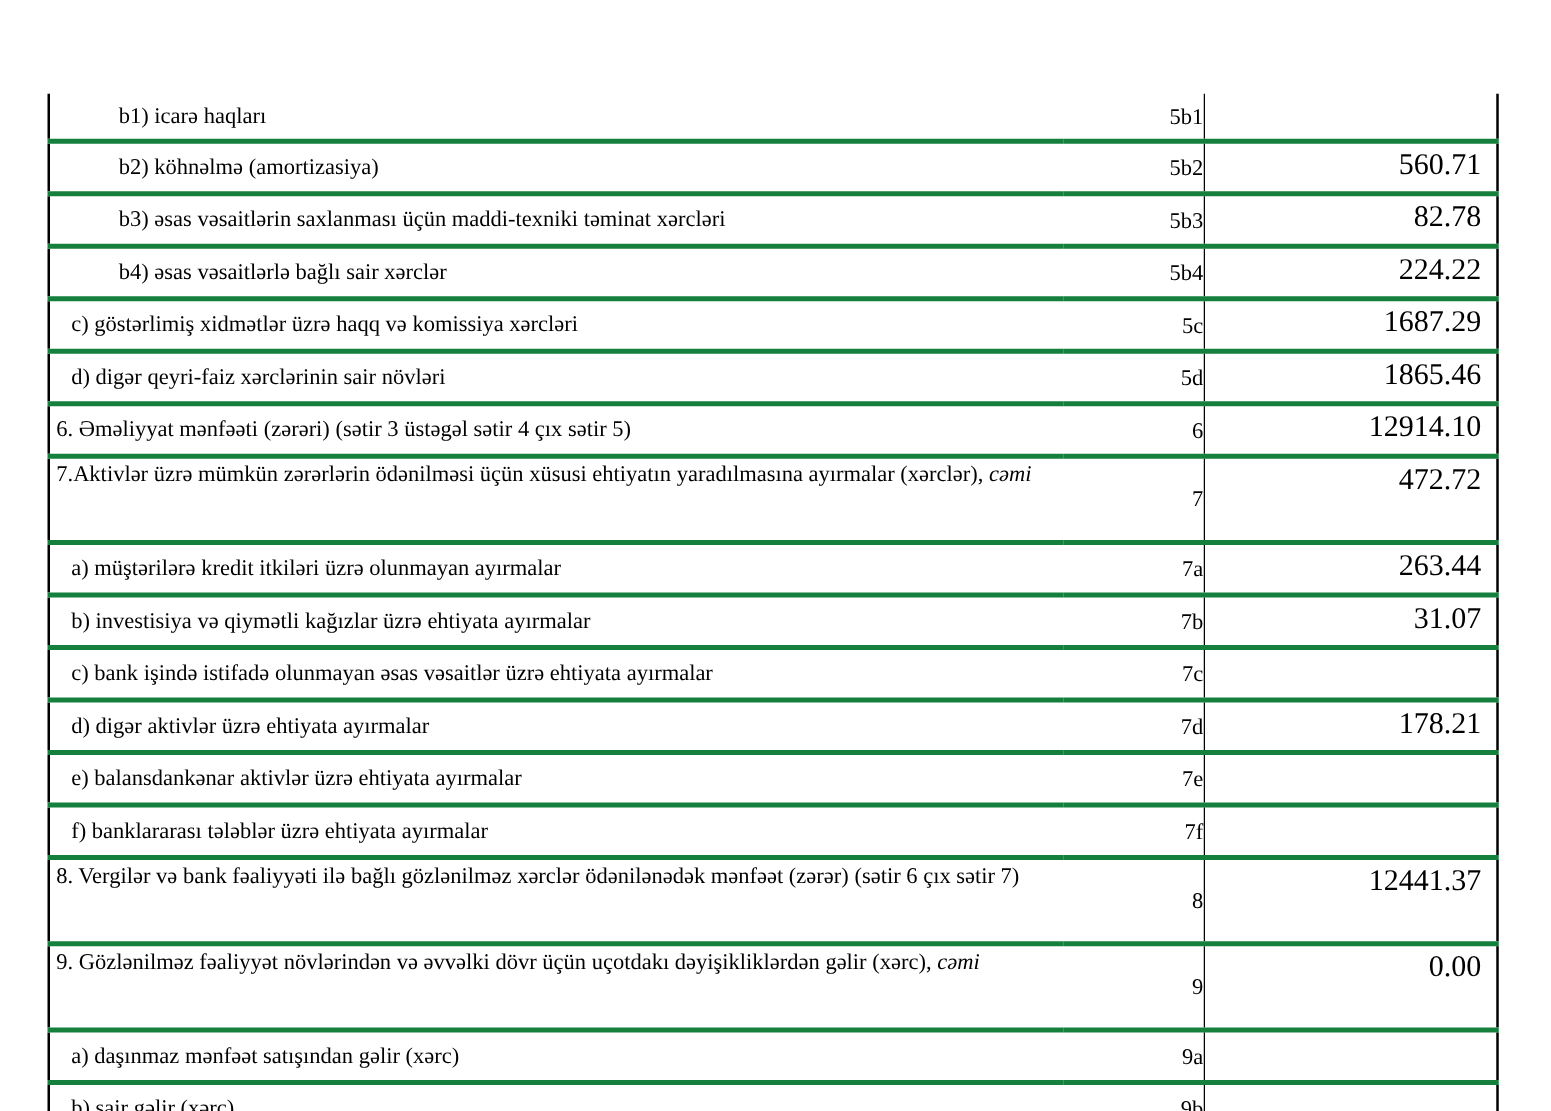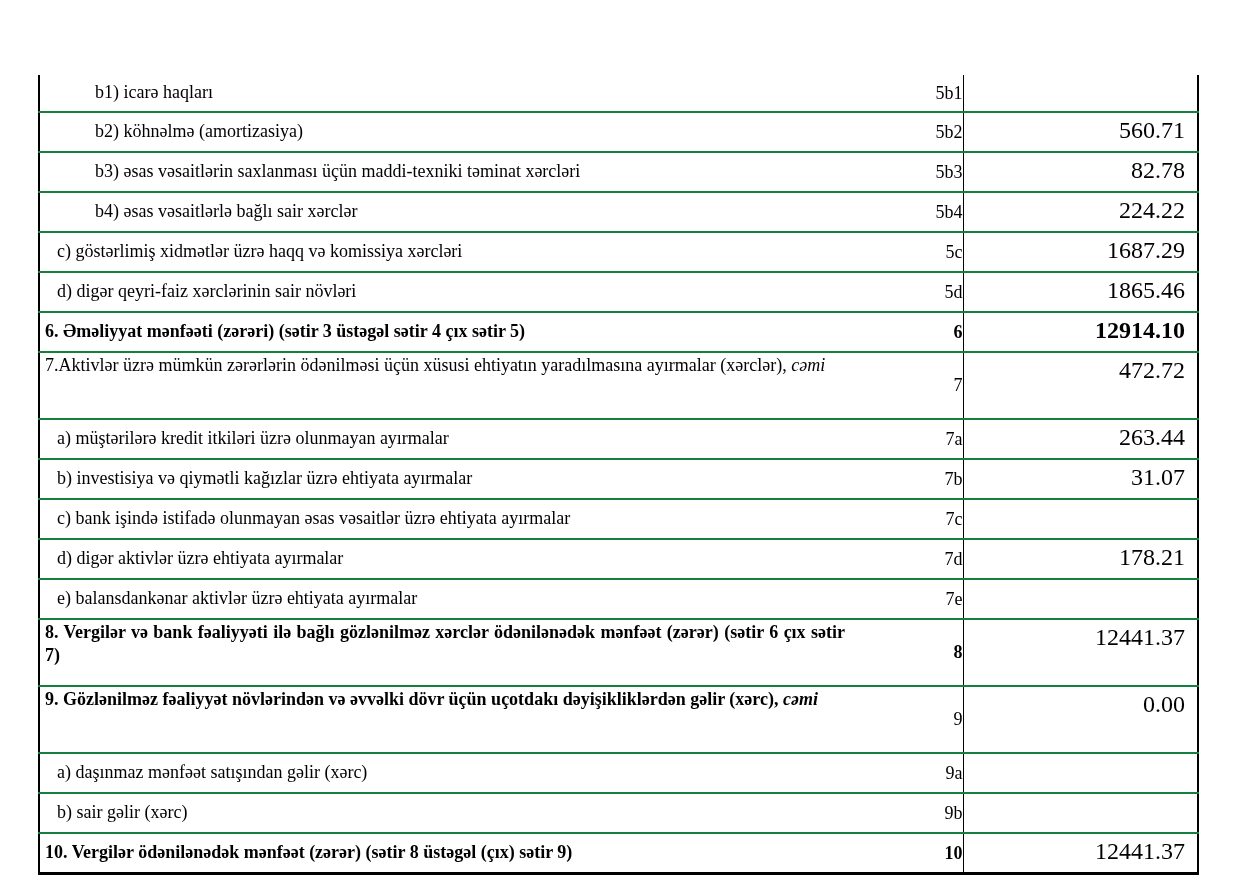--- a/index.html
+++ b/index.html
@@ -25,21 +25,21 @@
     table-layout: fixed;
     border-left: 2px solid #000;
     border-right: 2px solid #000;
     border-bottom: 3px solid #000;
   }
   col.col-label { width: 812px; }
   col.col-code  { width: 112px; }
   col.col-value { width: 235px; }
 
   td { padding: 0; }
-  tr + tr td { border-top: 2px solid #15803d; }
+  tr + tr td { border-top: 4px solid #15803d; }
 
   td.label-cell {
     vertical-align: middle;
     font-size: 18px;
     line-height: 1.28;
     padding: 2px 6px 2px 5px;
   }
   td.code-cell {
     text-align: right;
     vertical-align: middle;
@@ -61,21 +61,21 @@
     vertical-align: top;
     padding-top: 1px;
     text-align: justify;
     text-align-last: left;
   }
 
   td.label-cell.indent-deep { padding-left: 55px; }
   td.label-cell.indent-mid  { padding-left: 17px; }
   td.label-cell.indent-none { padding-left: 5px;  }
 
-  .bold { font-weight: bold; margin-top: 15px; }
+  .bold { font-weight: normal; margin-top: 15px; }
   .label-italic { font-style: italic; }
 </style>
 </head>
 <body>
 
 <div class="page">
   <table class="fin-table">
     <colgroup>
       <col class="col-label">
       <col class="col-code">
@@ -140,20 +140,25 @@
         <tr class="single">
     <td class="label-cell indent-mid"><span class="label-text">d) digər aktivlər üzrə ehtiyata ayırmalar</span><span class="label-italic"></span></td>
     <td class="code-cell">7d</td>
     <td class="value-cell">178.21</td>
   </tr>
         <tr class="single">
     <td class="label-cell indent-mid"><span class="label-text">e) balansdankənar aktivlər üzrə ehtiyata ayırmalar</span><span class="label-italic"></span></td>
     <td class="code-cell">7e</td>
     <td class="value-cell"></td>
   </tr>
+        <tr class="single">
+    <td class="label-cell indent-mid"><span class="label-text">f) banklararası tələblər üzrə ehtiyata ayırmalar</span><span class="label-italic"></span></td>
+    <td class="code-cell">7f</td>
+    <td class="value-cell"></td>
+  </tr>
         <tr class="tall">
     <td class="label-cell indent-none bold"><span class="label-text">8. Vergilər və bank fəaliyyəti ilə bağlı gözlənilməz xərclər ödənilənədək mənfəət (zərər) (sətir 6 çıx sətir 7)</span><span class="label-italic"></span></td>
     <td class="code-cell bold">8</td>
     <td class="value-cell">12441.37</td>
   </tr>
         <tr class="tall">
     <td class="label-cell indent-none bold"><span class="label-text">9. Gözlənilməz fəaliyyət növlərindən və əvvəlki dövr üçün uçotdakı dəyişikliklərdən gəlir (xərc), </span><span class="label-italic">cəmi</span></td>
     <td class="code-cell">9</td>
     <td class="value-cell">0.00</td>
   </tr>

